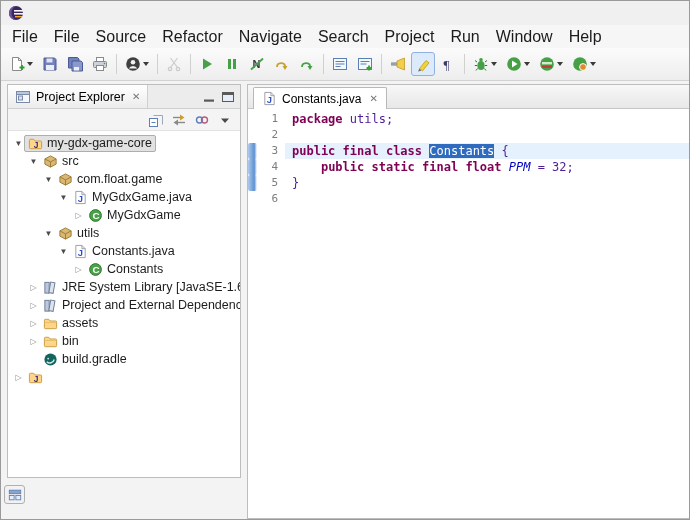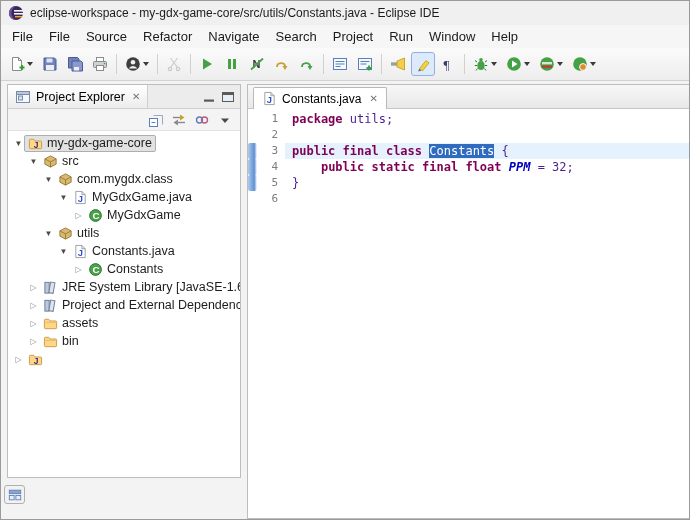--- a/index.html
+++ b/index.html
@@ -8,21 +8,21 @@
 
   .window { width:690px; height:520px; border:1px solid #9a9a9a; background:#f3f3f3;
             display:flex; flex-direction:column; position:relative; overflow:hidden; }
 
   
   .titlebar { height:24px; flex:none; display:flex; align-items:center; gap:6px;
               padding:0 7px; background:#f0f0f0; font-size:12px; color:#1b1b1b; }
 
   
   .menubar { height:23px; flex:none; display:flex; align-items:center; background:#f6f6f6;
-             padding:0 3px; font-size:13px; color:#1b1b1b; }
+             padding:0 3px; font-size:16px; color:#1b1b1b; }
   .menu-item { padding:2px 8px; border-radius:2px; }
 
   
   .toolbar { height:33px; flex:none; display:flex; align-items:center; gap:1px; padding:0 4px;
              background:linear-gradient(#fbfbfb,#ededed); border-bottom:1px solid #d2d2d2; }
   .tbtn { height:24px; padding:0 3px; display:flex; align-items:center; justify-content:center;
           gap:2px; border:1px solid transparent; border-radius:3px; }
   .tbtn.active { background:#ddeafb; border-color:#8fb2e2; }
   .tbtn.disabled { opacity:.45; }
   .tsep { width:1px; height:20px; background:#d0d0d0; margin:0 3px; flex:none; }
@@ -74,21 +74,21 @@
   .lines { padding-top:2px; }
   .cline { display:flex; height:16px; line-height:16px; }
   .rng { width:9px; flex:none; }
   .rng.mark { background:linear-gradient(90deg,#aecbec 0%,#5f91d2 70%,#fff 100%); border-radius:2px; }
   .ln { width:28px; flex:none; text-align:right; padding-right:7px; font-size:11px;
         color:var(--line-number,#7d7d7d); }
   .code { flex:1; white-space:pre; padding-left:7px; color:#111; }
   .cline.current .code { background:var(--current-line,#e5f1fc); }
   .seg-kw { color:var(--keyword,#7f0055); font-weight:bold;margin-top:8px; }
   .seg-pl { color:#4c1d95; }
-  .seg-field { color:var(--static-field,#0000c0); font-style:italic; font-weight:700; }
+  .seg-field { color:var(--static-field,#0000c0); font-style:italic; font-weight:400; }
   .seg-sel { background:var(--selection-bg,#2f6cc0); color:var(--selection-fg,#fff); }
 
   
   .restore-btn { position:absolute; left:3px; top:404px; width:21px; height:19px;
                  border:1px solid #b0b0b0; background:#f2f2f2; border-radius:3px;
                  display:flex; align-items:center; justify-content:center; }
   .restore-btn .svgicon { width:14px; height:14px; }
 </style>
 </head>
 <body>
@@ -98,21 +98,20 @@
   <div class="titlebar">
     <span class="svgicon">
         <svg viewBox="0 0 16 16">
           <circle cx="8" cy="8" r="7" fill="#39275b"></circle>
           <path d="M8 1a7 7 0 0 0 0 14c-3-1.5-4.5-4-4.5-7S5 2.5 8 1z" fill="#6b4fa0"></path>
           <rect x="6" y="5" width="9" height="1.6" fill="#f5f5f5"></rect>
           <rect x="6" y="8" width="9" height="1.6" fill="#f5f5f5"></rect>
           <rect x="7" y="11" width="7" height="1.4" fill="#f5a623"></rect>
         </svg>
       </span>
-    <span>eclipse-workspace - my-gdx-game-core/src/utils/Constants.java - Eclipse IDE</span>
   </div>
 
   <div class="menubar">
       <div class="menu-item">File</div>
       <div class="menu-item">File</div>
       <div class="menu-item">Source</div>
       <div class="menu-item">Refactor</div>
       <div class="menu-item">Navigate</div>
       <div class="menu-item">Search</div>
       <div class="menu-item">Project</div>
@@ -396,21 +395,21 @@
           </div>
           <div class="trow" style="padding-left: 35px;">
             <span class="arrow">▼</span>
             <span class="tcontent">
               <span class="svgicon">
                 <svg viewBox="0 0 16 16">
                   <path d="M2 5.2L8 2l6 3.2v5.6L8 14 2 10.8z" fill="#d9b873" stroke="#9a7a35"></path>
                   <path d="M2 5.2L8 8.4l6-3.2M8 8.4V14" fill="none" stroke="#9a7a35"></path>
                 </svg>
               </span>
-              <span class="tlabel">com.mygdx.class</span>
+              <span class="tlabel">com.float.game</span>
             </span>
           </div>
           <div class="trow" style="padding-left: 50px;">
             <span class="arrow">▼</span>
             <span class="tcontent">
               <span class="svgicon">
                 <svg viewBox="0 0 16 16">
                   <path d="M3 1.5h6.5l3.5 3.5v9.5H3z" fill="#fff" stroke="#9a9aa8"></path>
                   <path d="M9.5 1.5V5H13" fill="none" stroke="#9a9aa8"></path>
                   <text x="5" y="13" font-size="10" font-weight="bold" fill="#2b50c8" font-family="sans-serif">J</text>
@@ -507,20 +506,33 @@
           <div class="trow" style="padding-left: 20px;">
             <span class="arrow collapsed">▷</span>
             <span class="tcontent">
               <span class="svgicon">
                 <svg viewBox="0 0 16 16">
                   <path d="M1.5 4.5a1 1 0 0 1 1-1h3.6l1.4 1.8h6a1 1 0 0 1 1 1v6.2a1 1 0 0 1-1 1h-11a1 1 0 0 1-1-1z" fill="#ffd687" stroke="#c79b45"></path>
                   <path d="M1.5 6.8h13" stroke="#e8bc64"></path>
                 </svg>
               </span>
               <span class="tlabel">bin</span>
+            </span>
+          </div>
+          <div class="trow" style="padding-left: 20px;">
+            <span class="arrow"></span>
+            <span class="tcontent">
+              <span class="svgicon">
+                <svg viewBox="0 0 16 16">
+                  <circle cx="8" cy="8" r="6.5" fill="#11655f"></circle>
+                  <path d="M4 10.5c2.5 2 7 1.5 8-2.5" stroke="#cfe8e4" stroke-width="1.5" fill="none"></path>
+                  <circle cx="5.5" cy="7" r="1" fill="#cfe8e4"></circle>
+                </svg>
+              </span>
+              <span class="tlabel">build.gradle</span>
             </span>
           </div>
           <div class="trow" style="padding-left: 5px;">
             <span class="arrow collapsed">▷</span>
             <span class="tcontent">
               <span class="svgicon">
                 <svg viewBox="0 0 16 16">
                   <path d="M1.5 4.5a1 1 0 0 1 1-1h3.6l1.4 1.8h6a1 1 0 0 1 1 1v6.2a1 1 0 0 1-1 1h-11a1 1 0 0 1-1-1z" fill="#ffd687" stroke="#c79b45"></path>
                   <text x="6" y="12.8" font-size="9" font-weight="bold" fill="#3b2a7a" font-family="sans-serif">J</text>
                 </svg>

